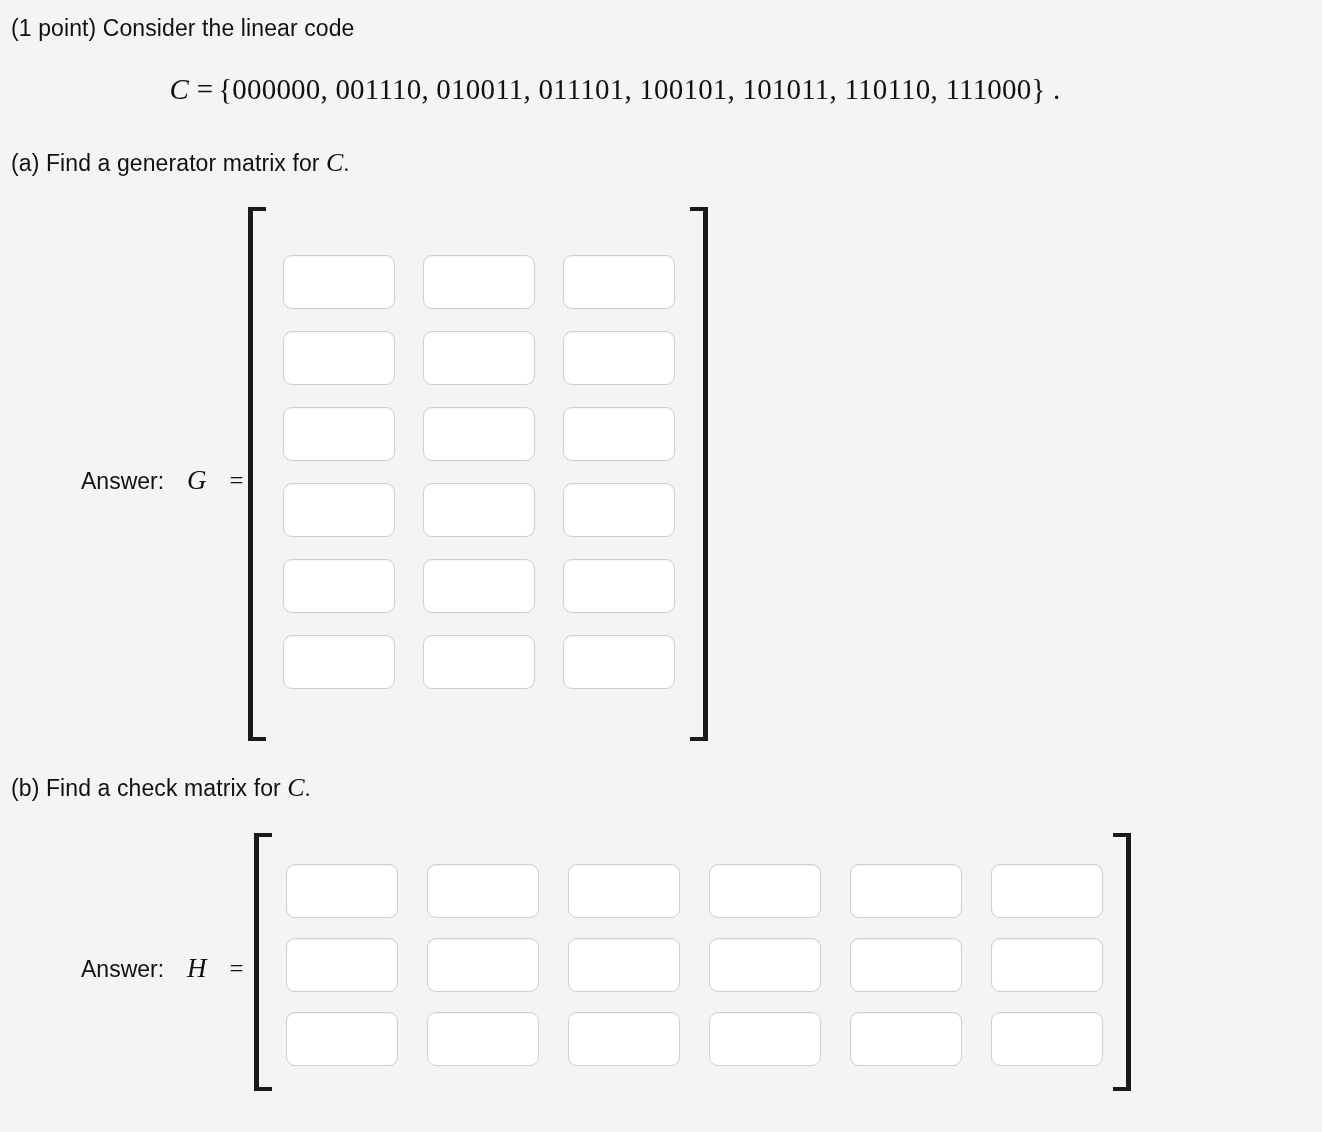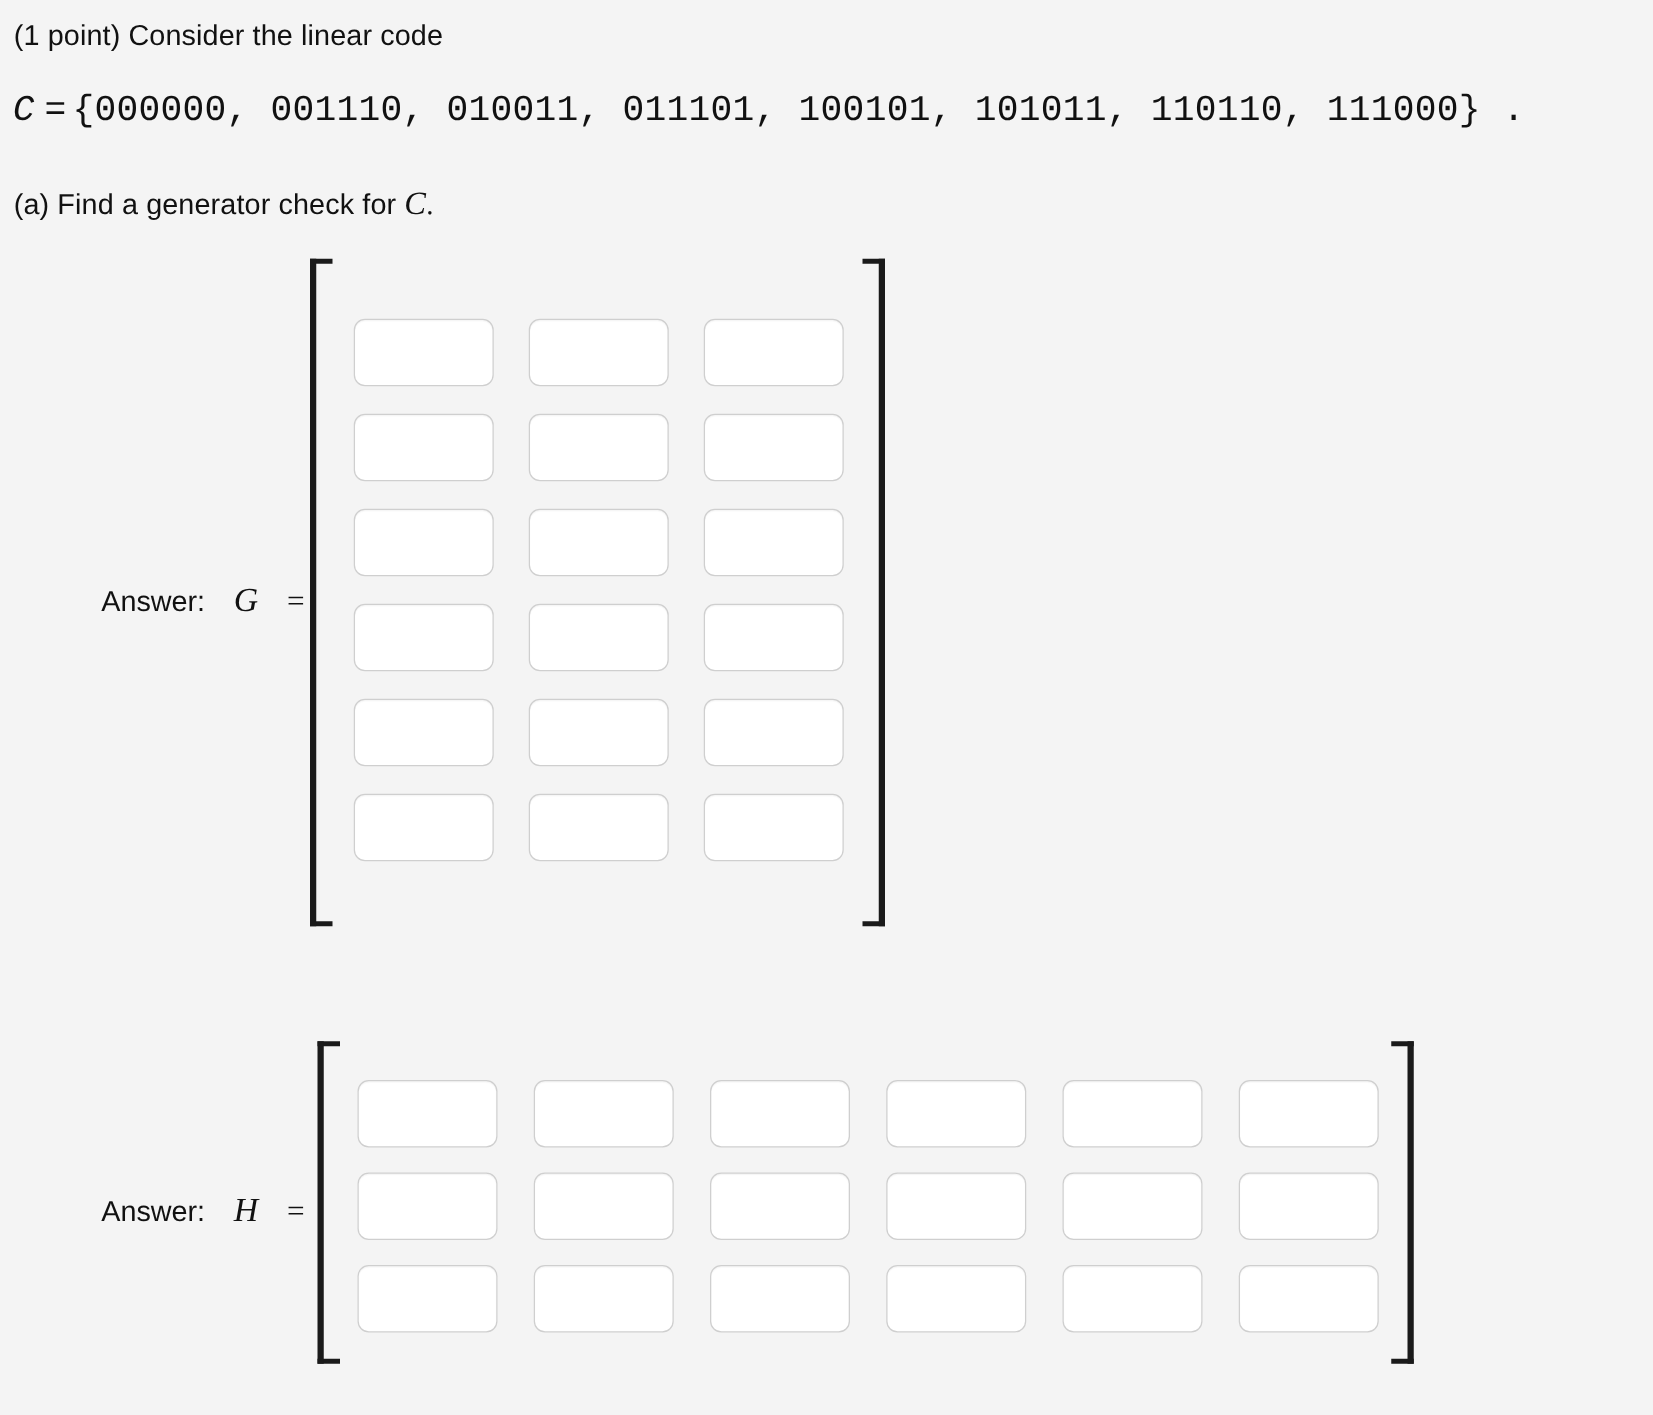--- a/index.html
+++ b/index.html
@@ -44,21 +44,21 @@
     font-style: normal;
   }
 
   
   #code-equation {
     position: absolute;
     left: 0;
     top: 72px;
     width: 1230px;
     text-align: center;
-    font-family: Liberation Mono, monospace;
+    font-family: Liberation Serif, serif;
     font-size: 29px;
     line-height: 34px;
     white-space: nowrap;
   }
   #code-equation .eq-var {
     font-style: italic;
     padding-right: 3px;
   }
   #code-equation .eq-rel {
     font-style: normal;
@@ -167,21 +167,21 @@
 
 <div class="page">
 
   <div class="prompt-line" id="problem-statement">(1 point) Consider the linear code</div>
 
   <div id="code-equation">
     <span class="eq-var">C</span><span class="eq-rel">=</span><span class="eq-set">{000000, 001110, 010011, 011101, 100101, 101011, 110110, 111000} .</span>
   </div>
 
   <div class="prompt-line" id="part-a-text">
-    <span>(a) Find a generator check for</span>
+    <span>(a) Find a generator matrix for</span>
     <span class="mathvar">C</span><span class="mathvar-up">.</span>
   </div>
 
   <div class="answer-label" id="answer-label-g">
     <span class="lbl-text">Answer:</span>
     <span class="lbl-var">G</span>
     <span class="lbl-eq">=</span>
   </div>
 
   <div class="matrix" id="matrix-g">
@@ -202,20 +202,24 @@
         <input type="text" class="cell-input" style="">
         <input type="text" class="cell-input" style="">
         <input type="text" class="cell-input" style="">
         <input type="text" class="cell-input" style="">
         <input type="text" class="cell-input" style="">
         <input type="text" class="cell-input" style="">
         <input type="text" class="cell-input" style="">
       </div>
   </div>
 
+  <div class="prompt-line" id="part-b-text">
+    <span>(b) Find a check matrix for</span>
+    <span class="mathvar">C</span><span class="mathvar-up">.</span>
+  </div>
 
   <div class="answer-label" id="answer-label-h">
     <span class="lbl-text">Answer:</span>
     <span class="lbl-var">H</span>
     <span class="lbl-eq">=</span>
   </div>
 
   <div class="matrix" id="matrix-h">
     <div class="bracket left"></div>
     <div class="bracket right"></div>

